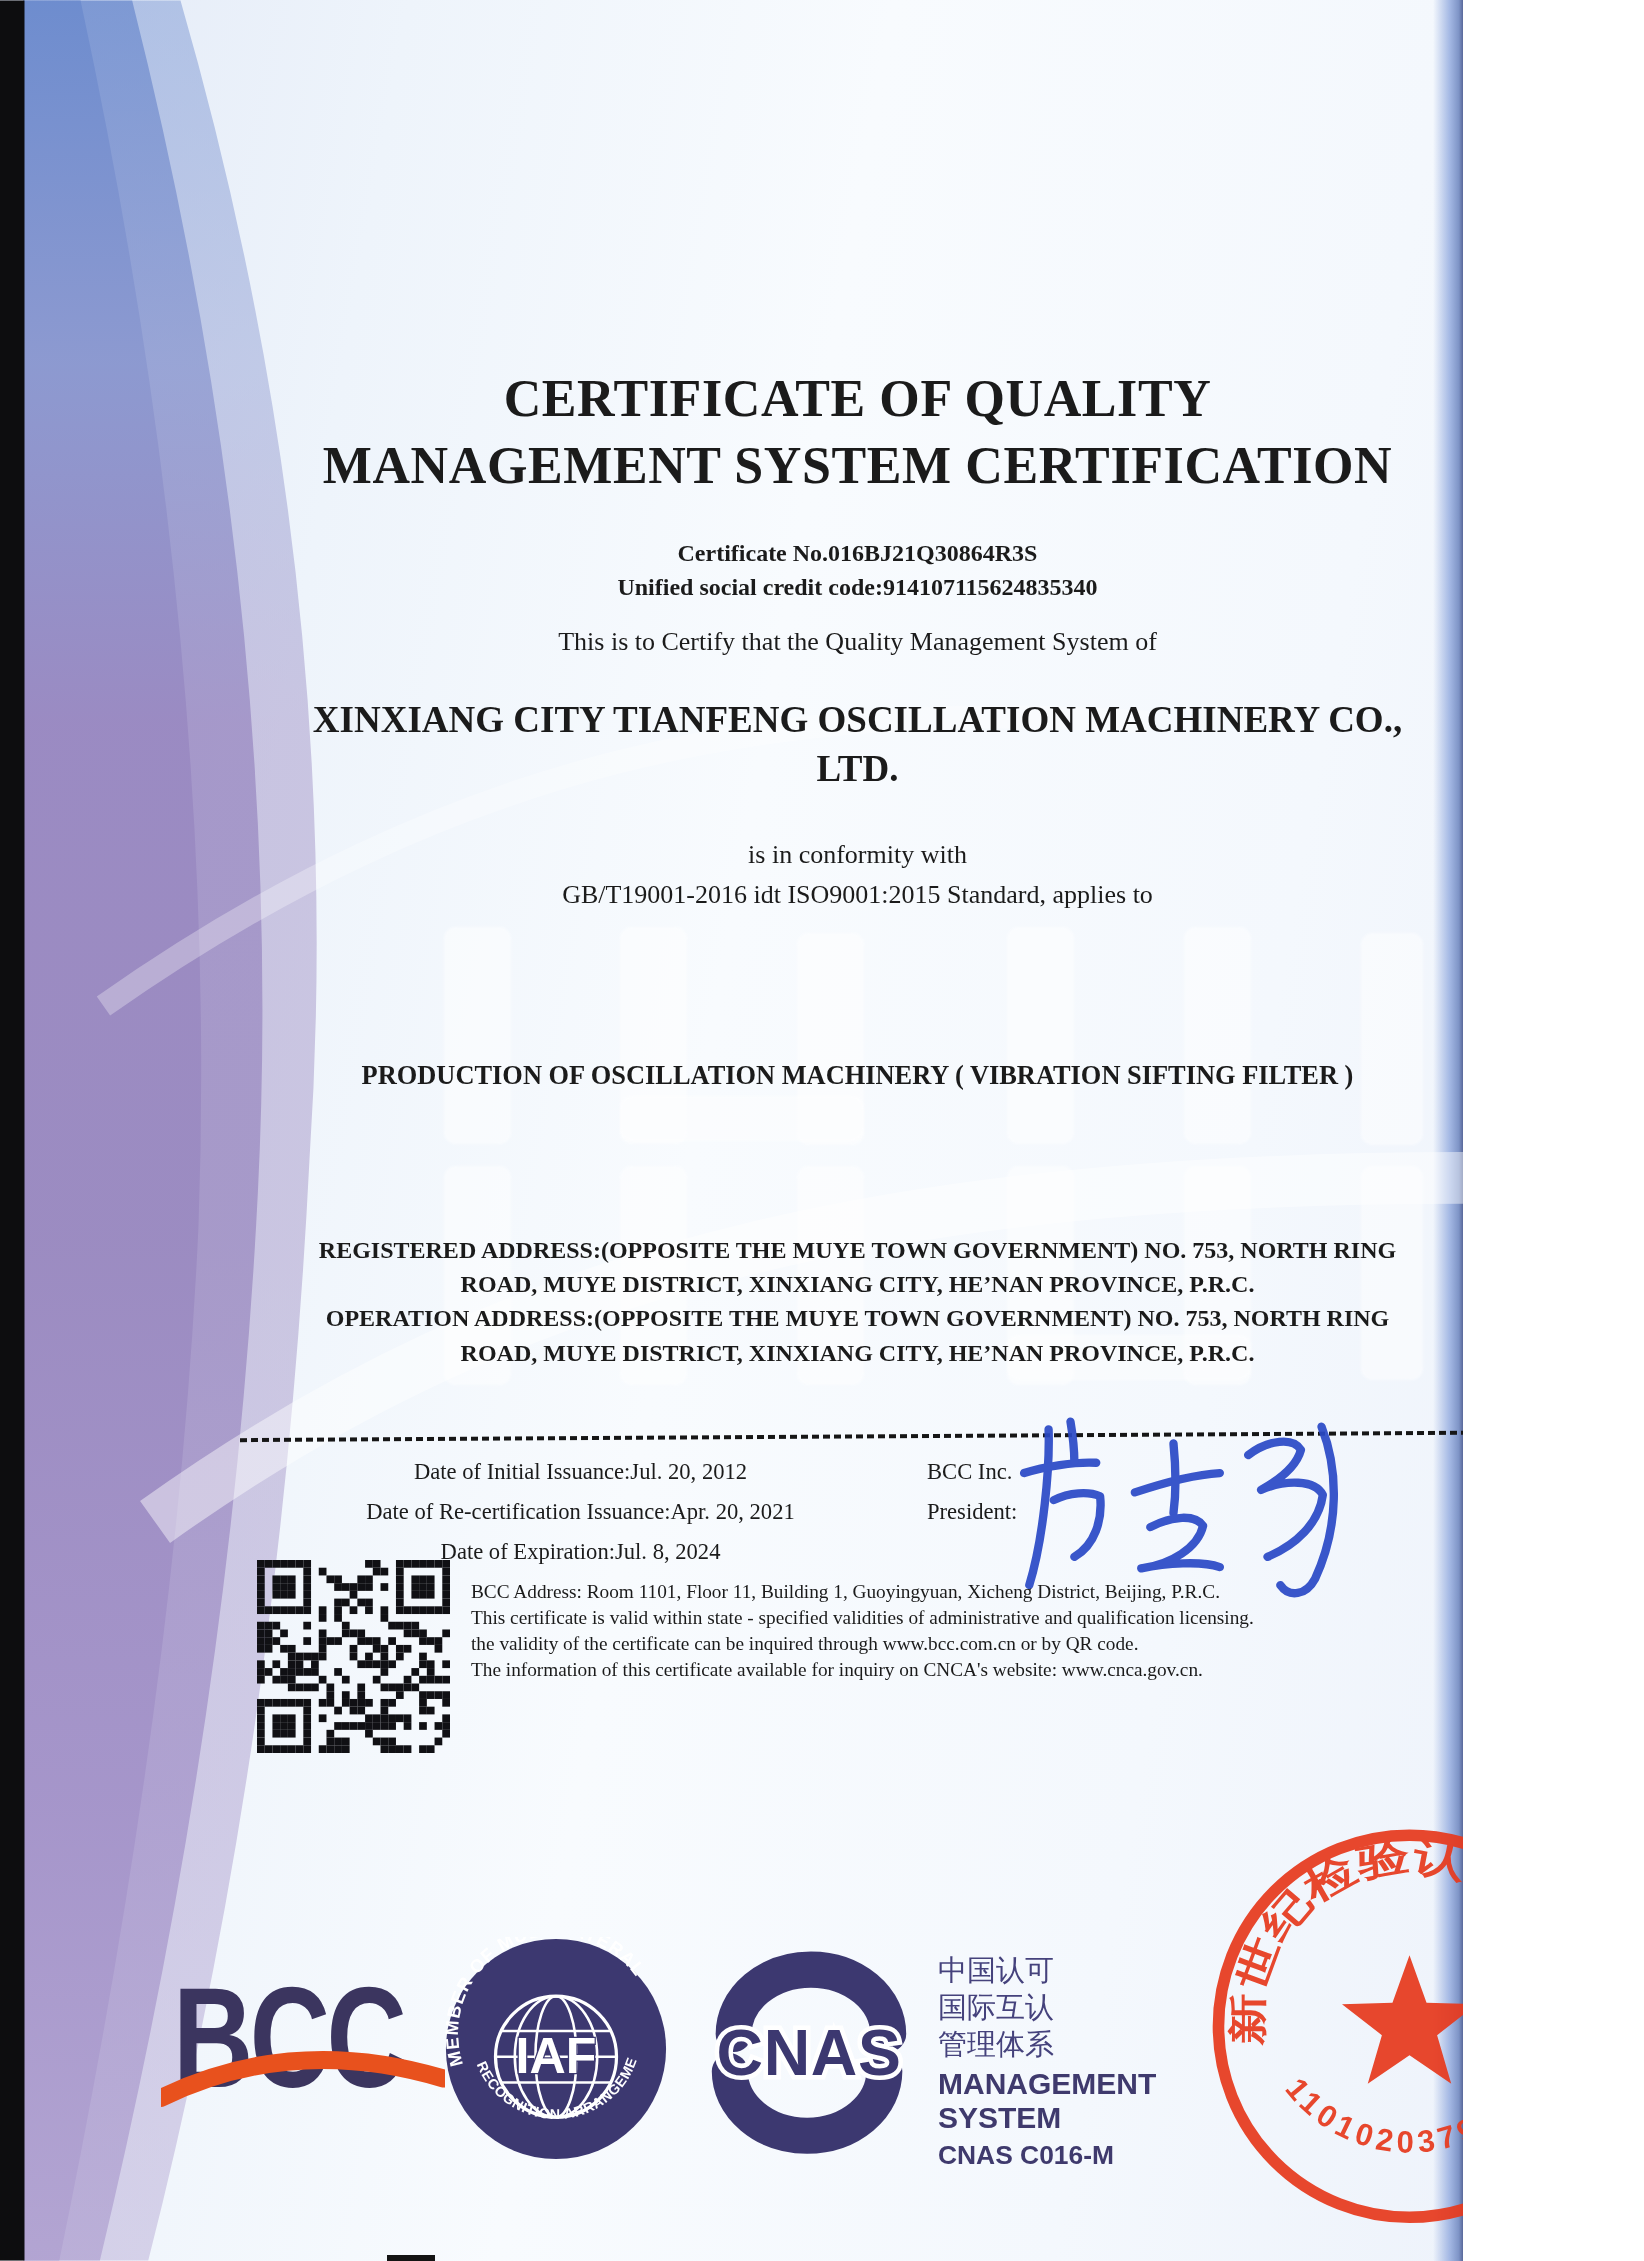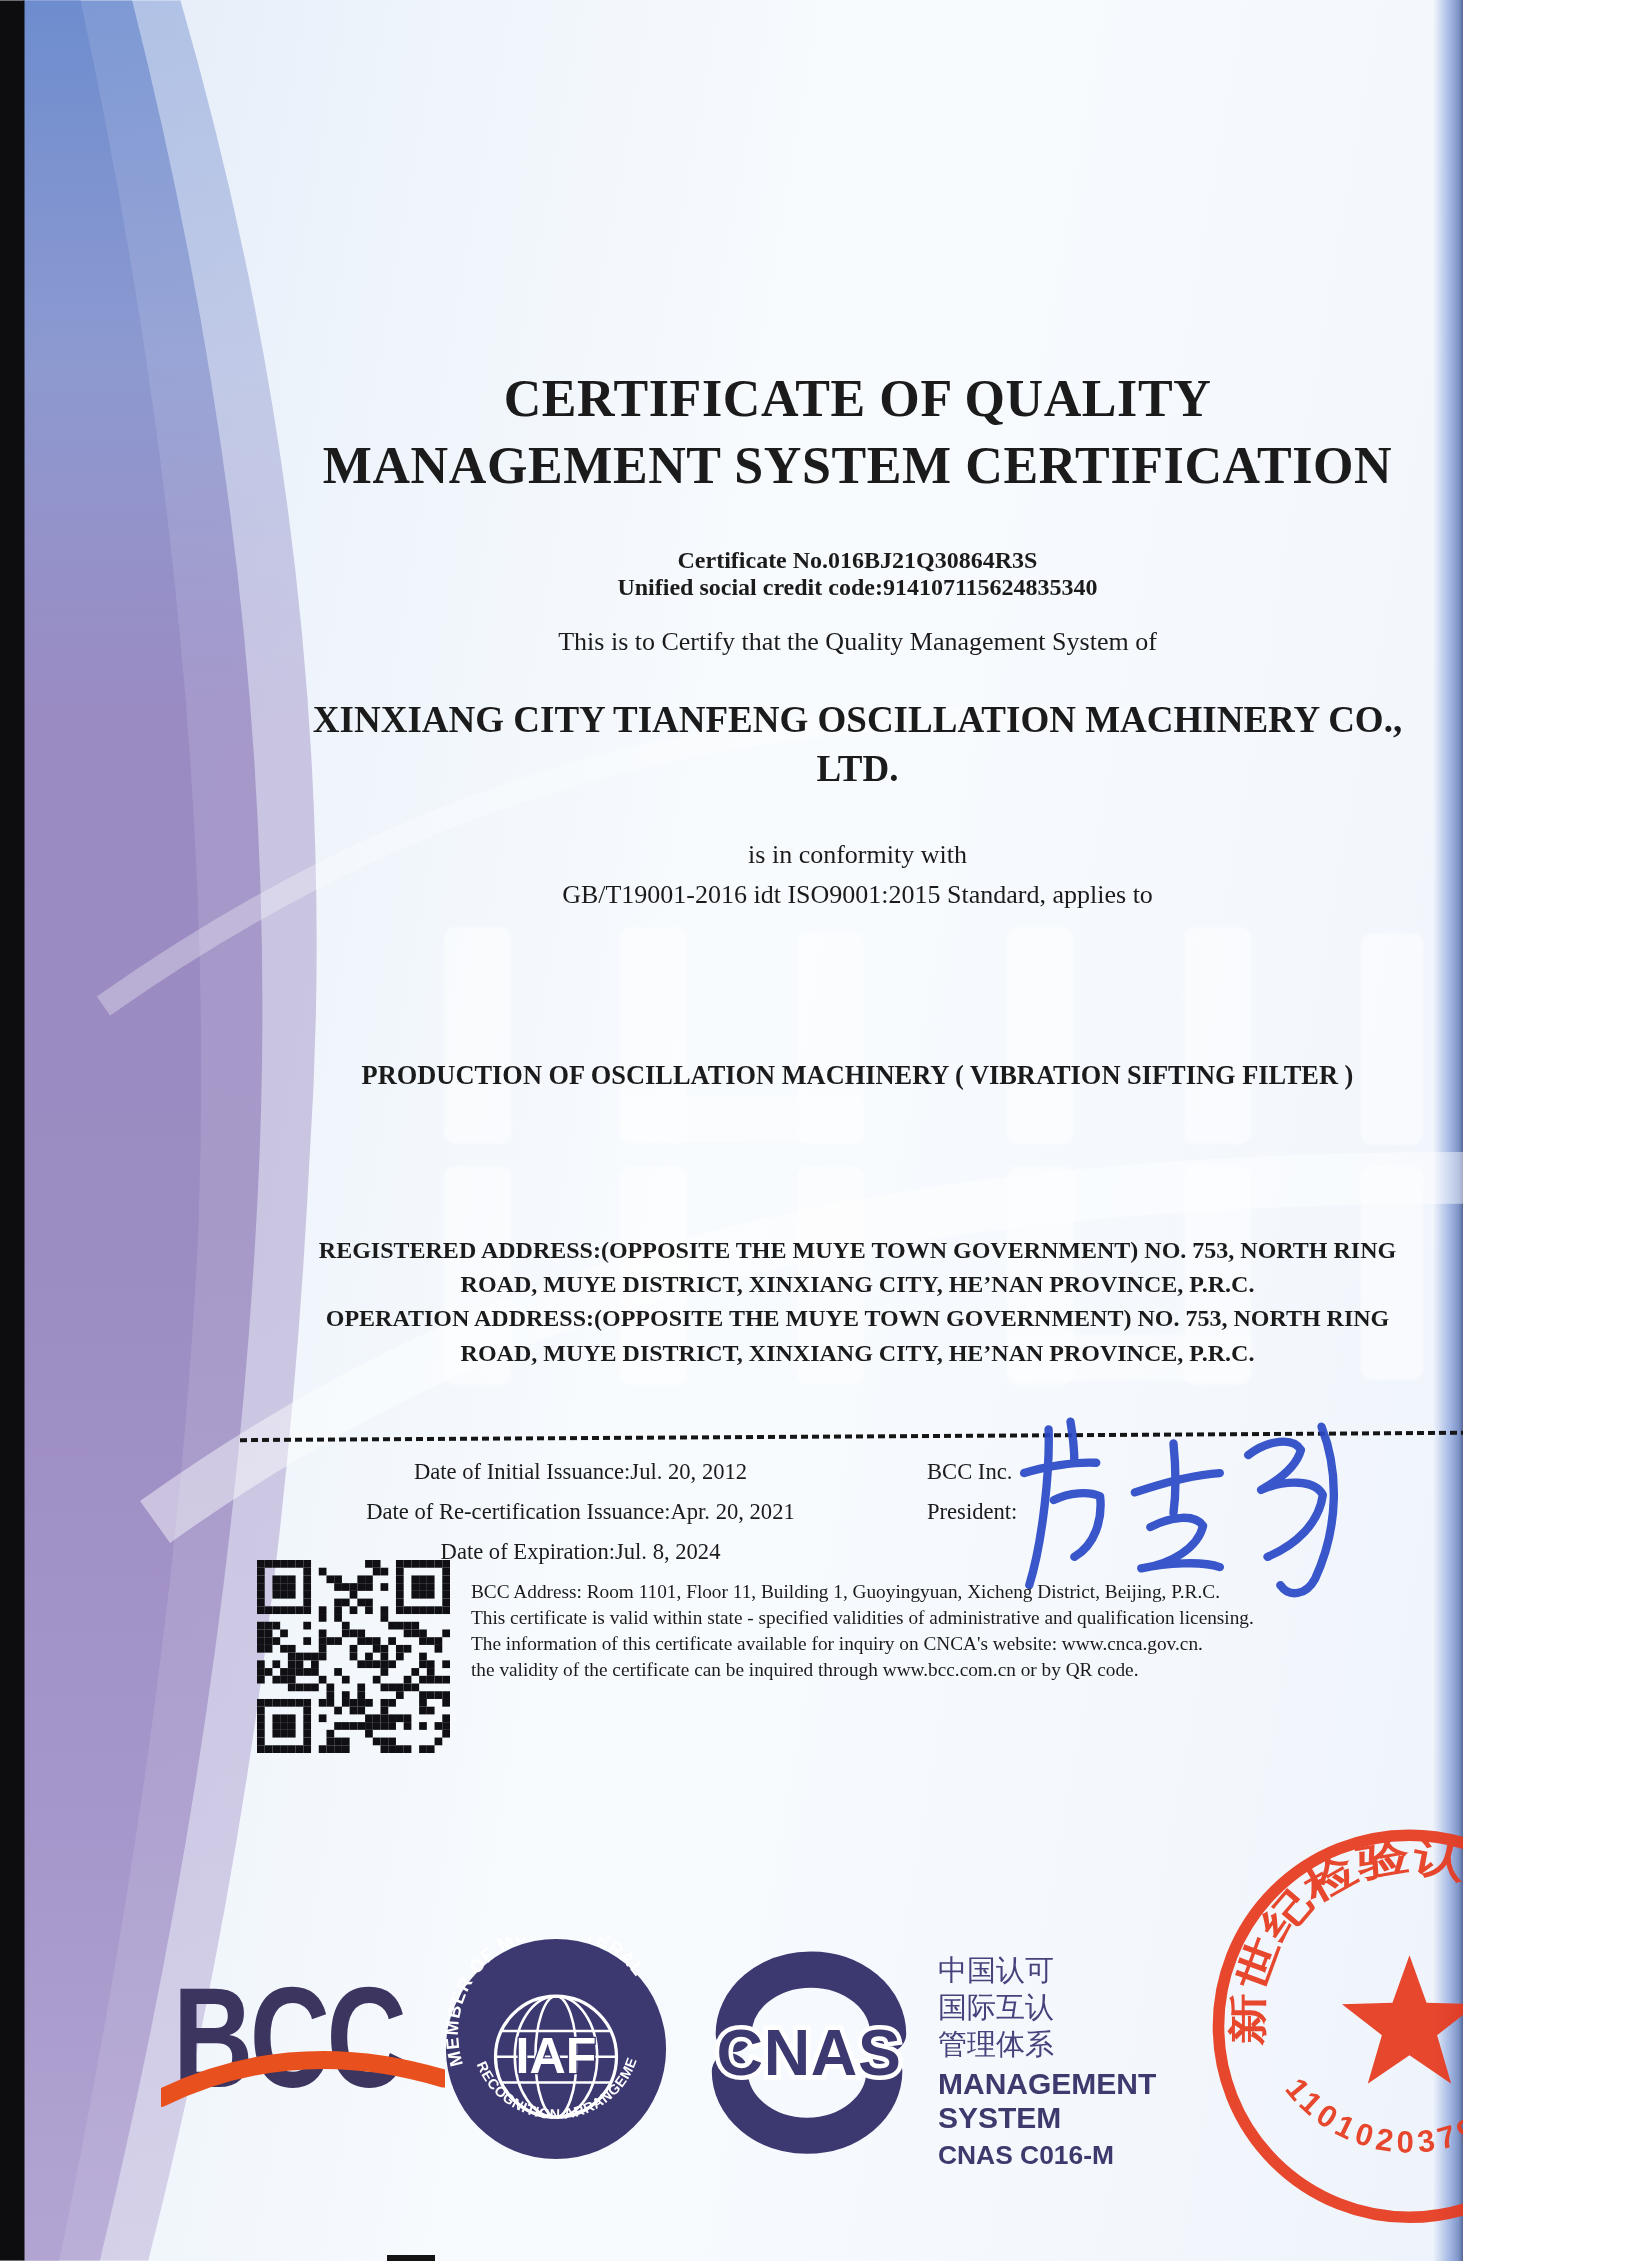--- a/index.html
+++ b/index.html
@@ -59,21 +59,21 @@
       <path d="M240,2360 C800,1960 1400,1800 2540,1830" stroke="#ffffff" stroke-width="80" fill="none" opacity="0.45"></path>
       <path d="M160,1560 C700,1180 1200,1080 1780,1120" stroke="#ffffff" stroke-width="36" fill="none" opacity="0.3"></path>
     </svg>
   </div>
 
   <div class="abs" style="left:0;top:0;width:1645px;height:2261px;z-index:3;">
 
     <div class="abs ctr" style="left:245px;top:369px;width:1225px;font-size:52px;font-weight:bold;letter-spacing:0.6px;">CERTIFICATE OF QUALITY</div>
     <div class="abs ctr" style="left:245px;top:436px;width:1225px;font-size:52px;font-weight:bold;letter-spacing:0.6px;">MANAGEMENT SYSTEM CERTIFICATION</div>
 
-    <div class="abs ctr" style="left:245px;top:540px;width:1225px;font-size:24px;font-weight:bold;margin-top:7px;">Certificate No.016BJ21Q30864R3S</div>
+    <div class="abs ctr" style="left:245px;top:540px;width:1225px;font-size:24px;font-weight:bold;">Certificate No.016BJ21Q30864R3S</div>
     <div class="abs ctr" style="left:245px;top:574px;width:1225px;font-size:24px;font-weight:bold;">Unified social credit code:914107115624835340</div>
 
     <div class="abs ctr" style="left:219px;top:698px;width:1277px;font-size:37px;font-weight:bold;">XINXIANG CITY TIANFENG OSCILLATION MACHINERY CO.,</div>
 
     <div class="abs ctr" style="left:245px;top:627px;width:1225px;font-size:26px;">This is to Certify that the Quality Management System of</div>
     <div class="abs ctr" style="left:245px;top:747px;width:1225px;font-size:37px;font-weight:bold;">LTD.</div>
 
     <div class="abs ctr" style="left:245px;top:840px;width:1225px;font-size:26px;">is in conformity with</div>
     <div class="abs ctr" style="left:245px;top:880px;width:1225px;font-size:26px;">GB/T19001-2016 idt ISO9001:2015 Standard, applies to</div>
 
@@ -400,22 +400,22 @@
         <rect x="204" y="288" width="12" height="12" fill="#101014"></rect>
         <rect x="216" y="288" width="12" height="12" fill="#101014"></rect>
         <rect x="228" y="288" width="12" height="12" fill="#101014"></rect>
         <rect x="252" y="288" width="12" height="12" fill="#101014"></rect>
         <rect x="264" y="288" width="12" height="12" fill="#101014"></rect>
       </svg>
 
     <div class="abs" style="left:471px;top:1579px;font-size:19.3px;line-height:26px;">
       <div class="fineline">BCC Address: Room 1101, Floor 11, Building 1, Guoyingyuan, Xicheng District, Beijing, P.R.C.</div>
       <div class="fineline">This certificate is valid within state - specified validities of administrative and qualification licensing.</div>
+      <div class="fineline">the validity of the certificate can be inquired through www.bcc.com.cn or by QR code.</div>
       <div class="fineline">The information of this certificate available for inquiry on CNCA's website: www.cnca.gov.cn.</div>
-      <div class="fineline">the validity of the certificate can be inquired through www.bcc.com.cn or by QR code.</div>
     </div>
 
     <div class="abs" style="left:161px;top:1961px;width:284px;height:168px;">
       <span class="sans" style="position:absolute;left:11.6px;top:-6.4px;font-size:121px;font-weight:bold;color:#3b355f;
                    letter-spacing:-3.9px;transform:scale(0.92,1.18);transform-origin:left top;display:inline-block;">BCC</span>
       <svg width="284" height="168" viewBox="0 0 440 260" style="position:absolute;left:0;top:0;">
         <path d="M0,212 Q205,112 438,182" stroke="#e8511d" stroke-width="28" fill="none" stroke-linecap="round"></path>
       </svg>
     </div>
 

